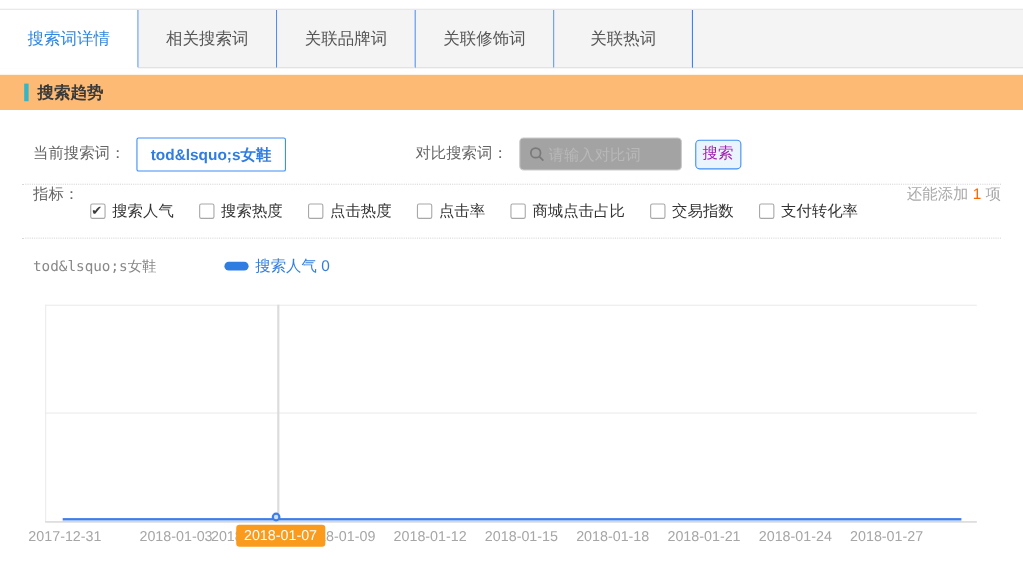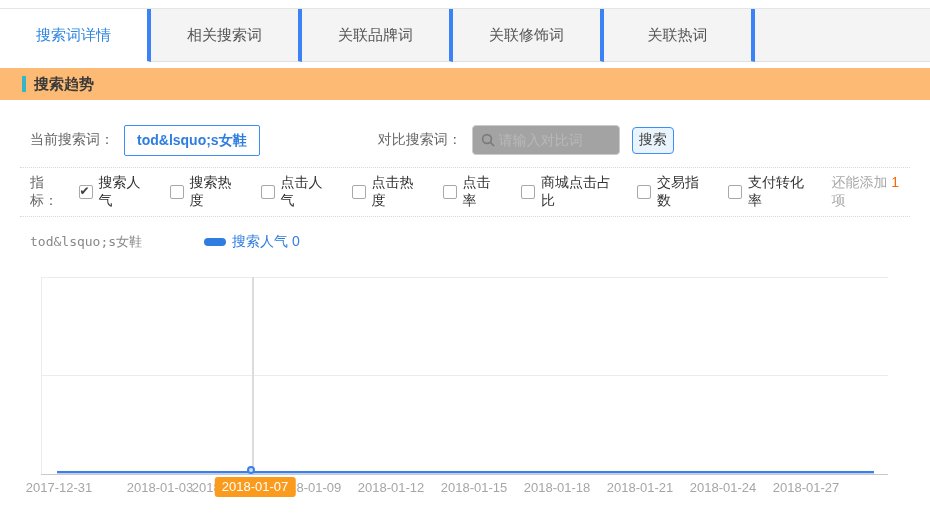--- a/index.html
+++ b/index.html
@@ -1,23 +1,23 @@
 <!DOCTYPE html>
 <html><head>
 <meta charset="utf-8">
 <style>
   * { margin:0; padding:0; box-sizing:border-box; }
   html,body { width:930px; height:529px; background:#fff; overflow:hidden;
               font-family:"Liberation Sans","DejaVu Sans",sans-serif; color:#333; }
 
   
   .tabstrip { display:flex; height:54px; margin-top:8px; border-top:1px solid #e6e6e6; background:#f4f4f4; }
-  .tab { width:151px; display:flex; align-items:center; justify-content:center;
+  .tab { width:126px; display:flex; align-items:center; justify-content:center;
          font-size:15px; color:#555; background:#f4f4f4;
-         border-right:4px solid #3b82f6; border-bottom:1px solid #e0e0e0; cursor:pointer; }
+         border-right:1px solid #3b82f6; border-bottom:1px solid #e0e0e0; cursor:pointer; }
   .tab.active { background:#fff; color:#2f86e0; border-bottom:1px solid transparent; }
   .tab-filler { flex:1; background:#f4f4f4; border-bottom:1px solid #e0e0e0; }
 
   
   .band { margin-top:6px; height:32px; background:#fdba74; display:flex; align-items:center; }
   .band .bar { width:4px; height:16px; background:#35b5c5; margin-left:22px; }
   .band .title { font-size:15px; font-weight:bold; color:#3a3a3a; margin-left:8px; }
 
   
   .query-row { display:flex; align-items:center; margin:24px 0 0 30px; height:32px; }
@@ -25,27 +25,27 @@
   .kw-box { margin-left:10px; min-width:114px; height:31px; line-height:29px; padding:0 12px;
             border:1px solid #3e8ef7; border-radius:2px; color:#2f7de1; font-weight:bold;
             font-size:14px; text-align:center; }
   .cmp-label { margin-left:118px; }
   .cmp-wrap { margin-left:10px; width:148px; height:30px; border:1px solid #ccc; border-radius:4px;
               display:flex; align-items:center; background:#a3a3a3; }
   .cmp-wrap svg { margin:0 4px 0 8px; flex:none; }
   .cmp-input { border:none; outline:none; width:100px; font-size:14px; color:#333; background:transparent; }
   .cmp-input::placeholder { color:#b8b8b8; }
   .search-btn { margin-left:12px; width:42px; height:27px; background:#eaf4fd; border:1px solid #3e8ef7;
-                border-radius:4px; color:#404040; font-size:14px; cursor:pointer; }
+                border-radius:4px; color:#a21caf; font-size:14px; cursor:pointer; }
 
   .dotted { margin:0 20px; border-top:1px dotted #d8d8d8; }
   .dotted.first { margin-top:11px; }
 
   
-  .metrics-row { display:flex; align-items:center; height:48px; padding:0 20px 0 30px; }
+  .metrics-row { display:flex; height:48px; padding:0 20px 0 30px; }
   .metrics-label { font-size:14px; color:#666; margin-right:10px; }
   .metric { display:flex; align-items:center; margin-right:23px; cursor:pointer; }
   .cb { width:14px; height:14px; border:1px solid #a8a8a8; border-radius:2px; background:#fff;
         margin-right:6px; position:relative; flex:none; }
   .cb.checked::after { content:"✔"; position:absolute; left:0px; top:-2px; font-size:12px; color:#3c3c3c; }
   .metric-label { font-size:14px; color:#333; }
   .add-more { margin-left:auto; font-size:14px; color:#a9a9a9; }
   .add-more .count { color:#ff6600; }
 
   
@@ -108,24 +108,20 @@
       <span class="metric">
         <span class="cb checked"></span>
         <span class="metric-label">搜索人气</span>
       </span>
       <span class="metric">
         <span class="cb"></span>
         <span class="metric-label">搜索热度</span>
       </span>
       <span class="metric">
         <span class="cb"></span>
-        <span class="metric-label">点击人气</span>
-      </span>
-      <span class="metric">
-        <span class="cb"></span>
         <span class="metric-label">点击热度</span>
       </span>
       <span class="metric">
         <span class="cb"></span>
         <span class="metric-label">点击率</span>
       </span>
       <span class="metric">
         <span class="cb"></span>
         <span class="metric-label">商城点击占比</span>
       </span>

